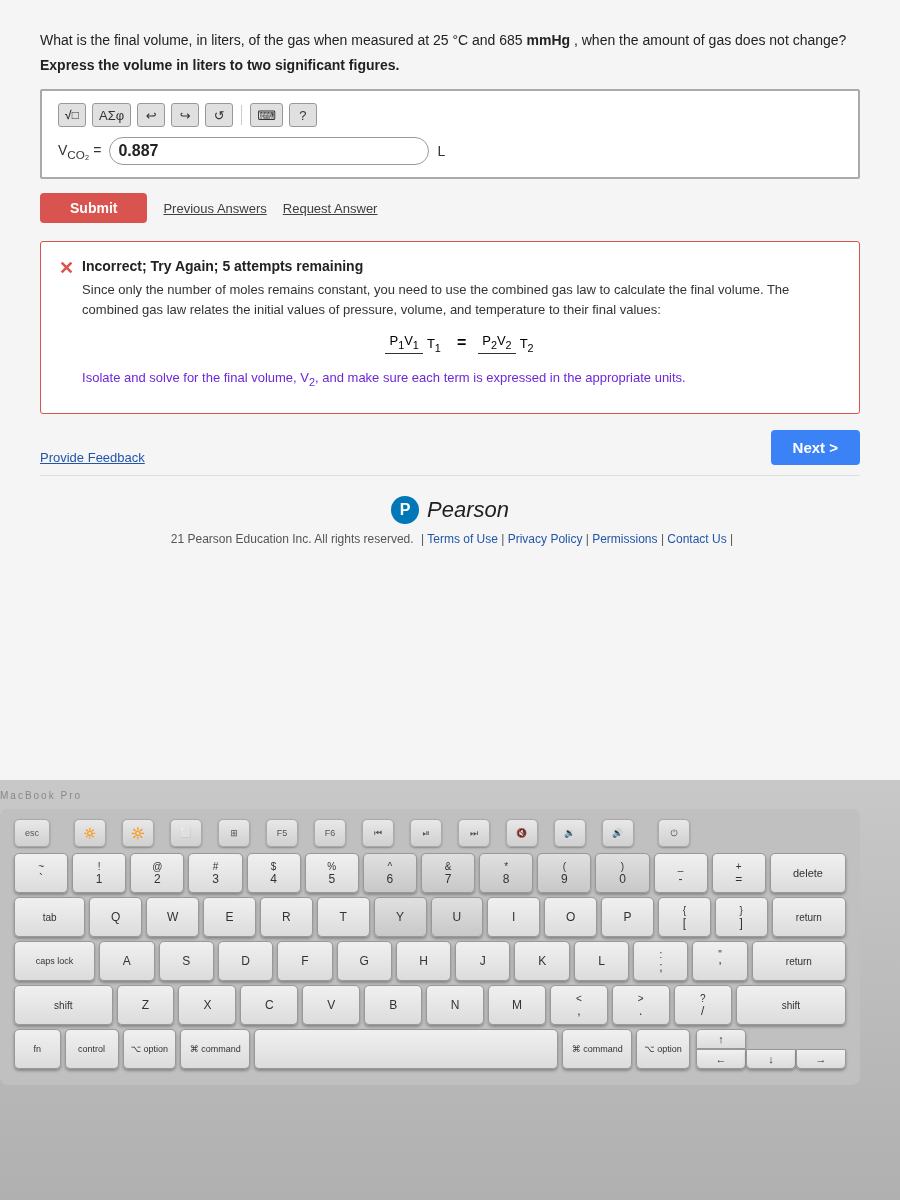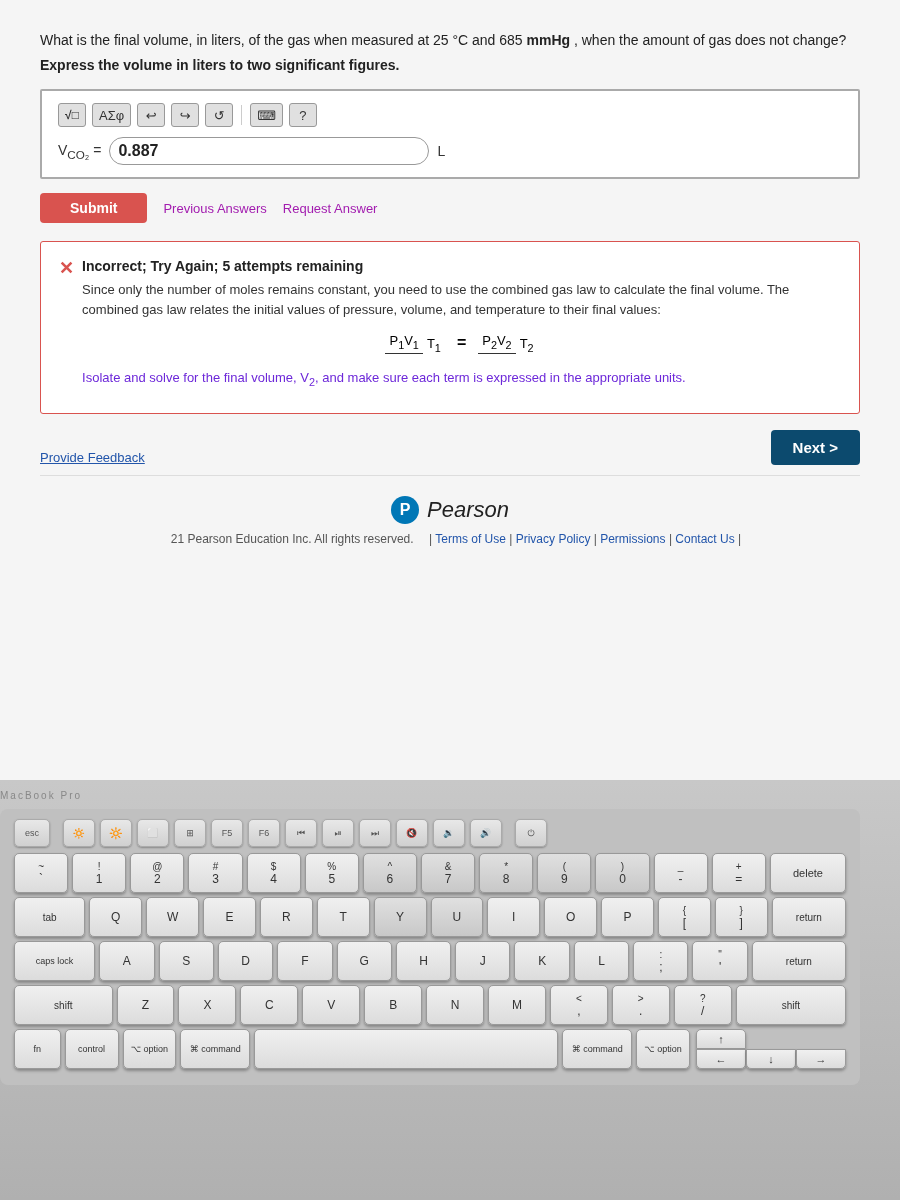--- a/index.html
+++ b/index.html
@@ -131,21 +131,22 @@
       border-radius: 4px;
       padding: 7px 30px;
       font-size: 14px;
       font-weight: bold;
       cursor: pointer;
     }
 
     .link-btn {
       background: none;
       border: none;
-      color: #a21caf;
+      color: #404040;
+      text-decoration: underline;
       font-size: 13px;
       cursor: pointer;
       padding: 0;
     }
 
     
     .feedback-box {
       border: 1px solid #d9534f;
       background: #fff;
       border-radius: 3px;
@@ -235,21 +236,21 @@
     .provide-feedback-btn {
       background: none;
       border: none;
       color: #2255aa;
       text-decoration: underline;
       font-size: 13px;
       cursor: pointer;
     }
 
     .next-btn {
-      background: #0c4a6e;
+      background: #3b82f6;
       color: #fff;
       border: none;
       border-radius: 4px;
       padding: 9px 22px;
       font-size: 15px;
       font-weight: bold;
       cursor: pointer;
       display: flex;
       align-items: center;
       gap: 4px;
@@ -296,21 +297,21 @@
       color: #555;
     }
 
     .footer-links a {
       color: #2255aa;
       text-decoration: none;
     }
 
     .footer-links span {
       color: #555;
-      margin: 0 12px;
+      margin: 0 4px;
     }
 
     
     .keyboard-area {
       background: #d0d0d0;
       width: 900px;
       height: 420px;
       position: relative;
       display: flex;
       flex-direction: column;
@@ -330,21 +331,21 @@
     .keyboard-wrapper {
       background: #c0c0c0;
       border-radius: 8px;
       padding: 10px 14px 16px 14px;
       width: 860px;
     }
 
     
     .fn-row {
       display: flex;
-      gap: 5px;
+      gap: 16px;
       margin-bottom: 6px;
       align-items: center;
     }
 
     .fn-key {
       background: linear-gradient(180deg, #e8e8e8 0%, #d0d0d0 100%);
       border: 1px solid #aaa;
       border-radius: 5px;
       height: 28px;
       display: flex;

